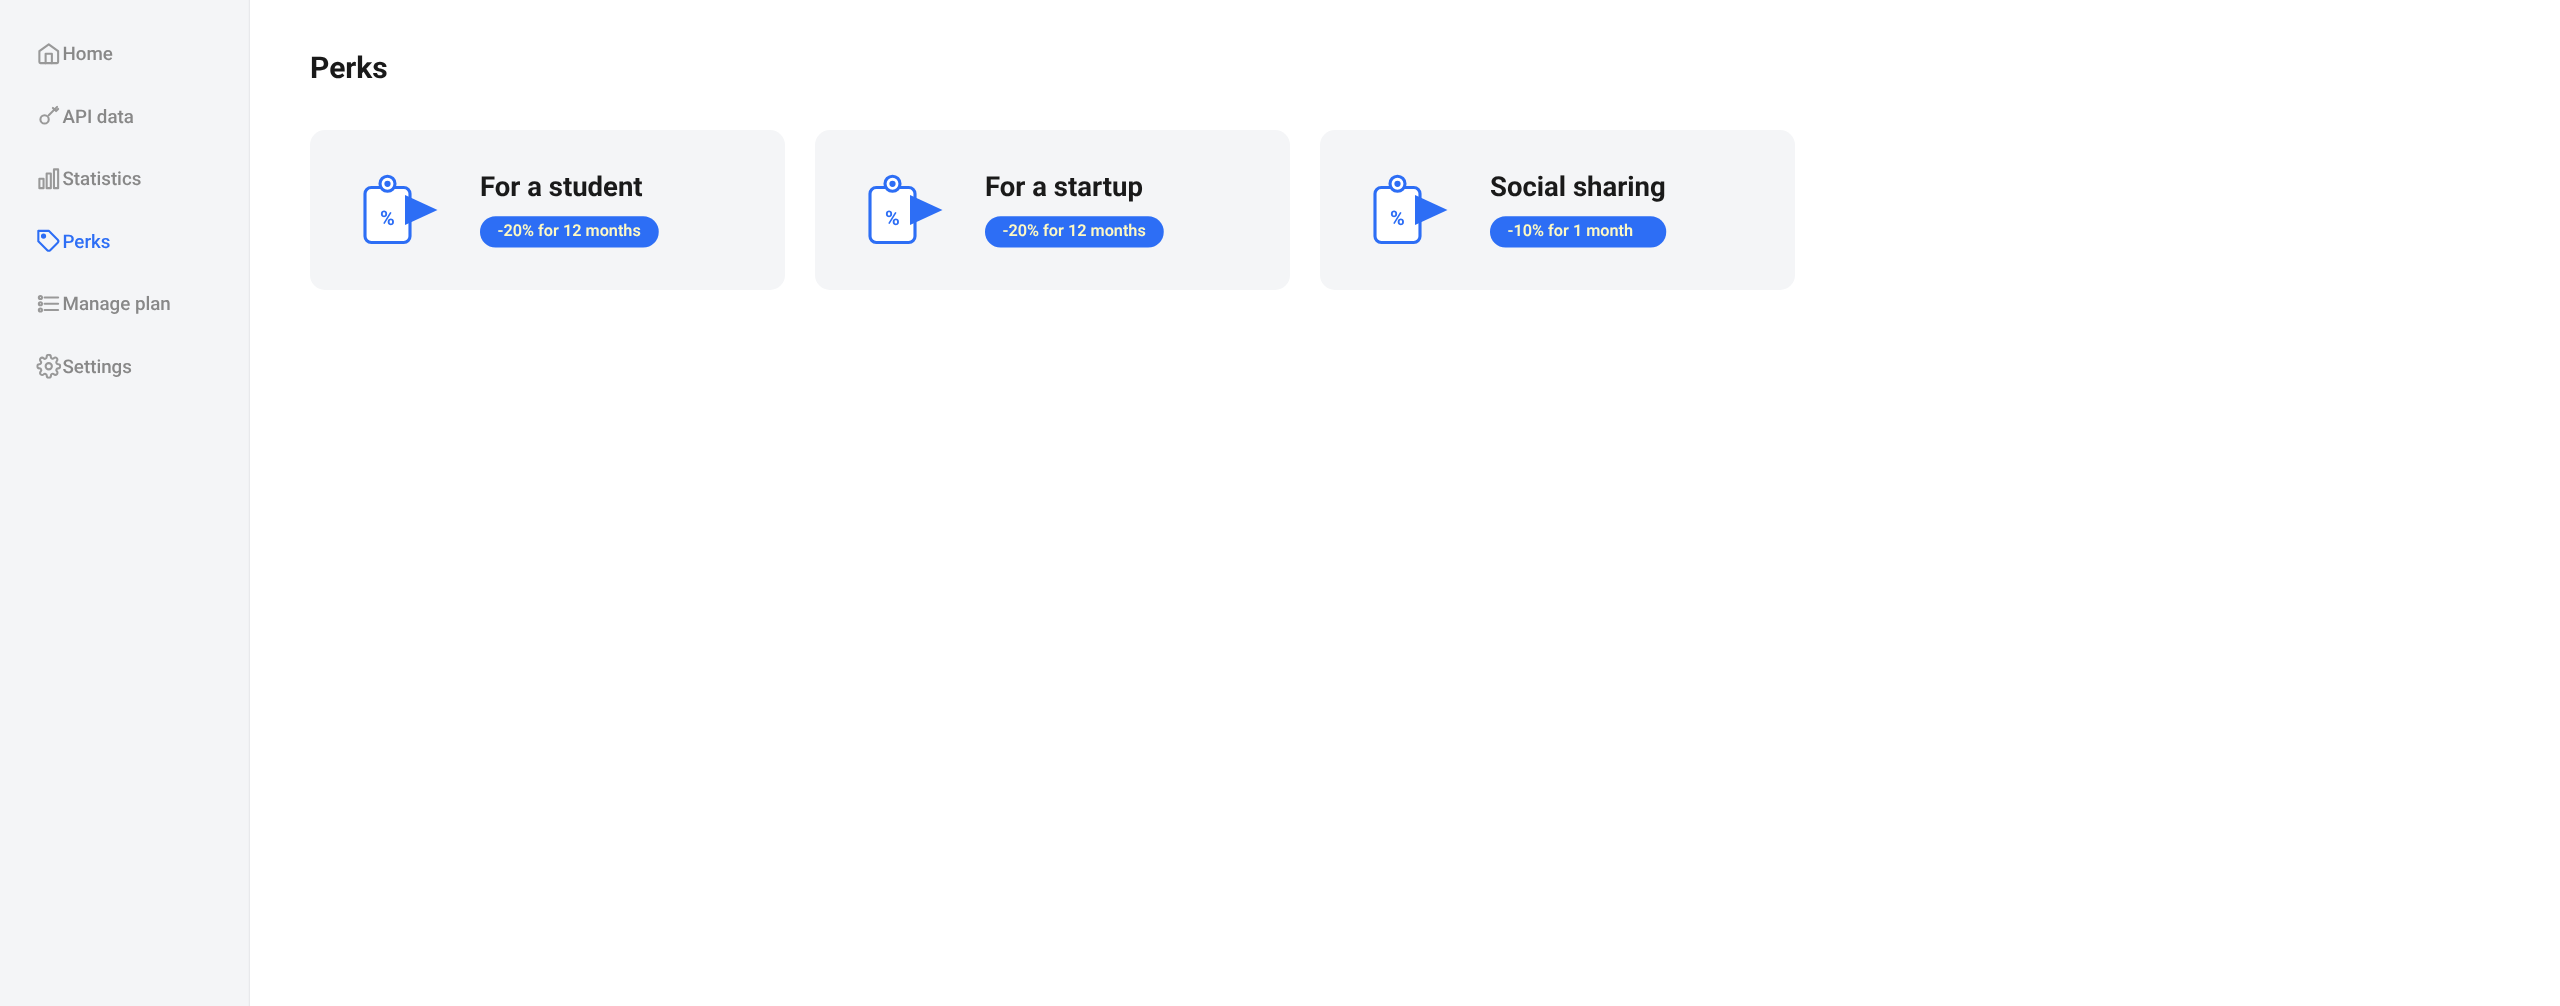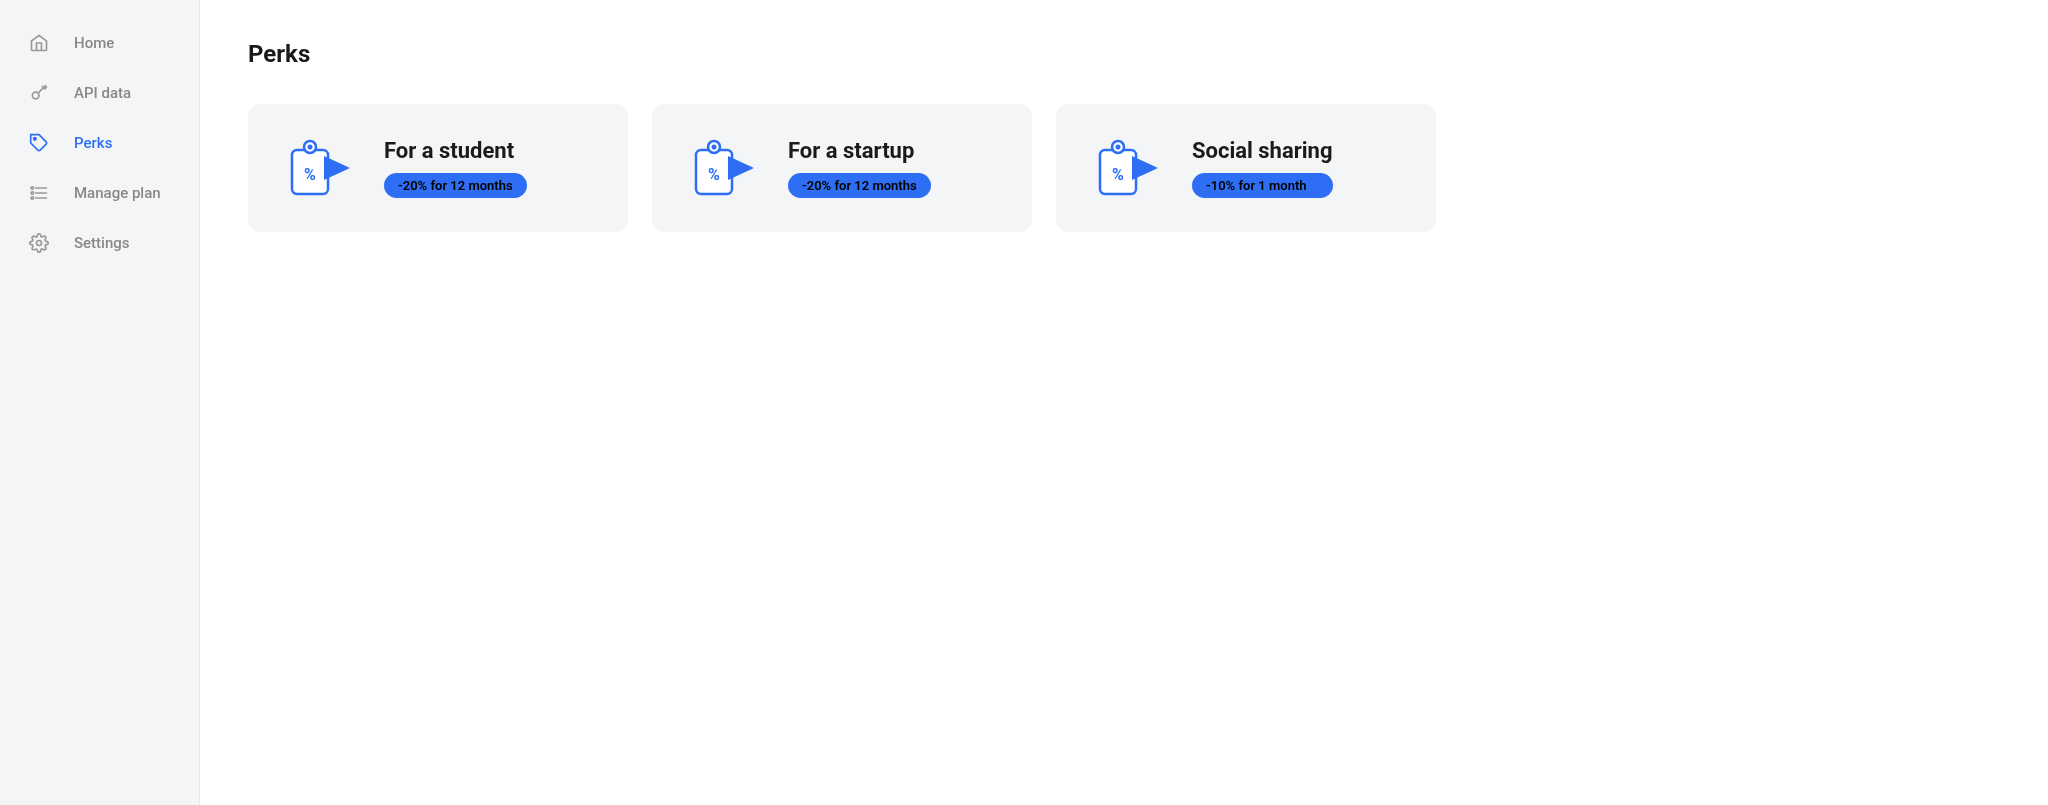--- a/index.html
+++ b/index.html
@@ -18,21 +18,21 @@
       background: #f4f5f7;
       display: flex;
       flex-direction: column;
       padding: 20px 0;
       gap: 4px;
       border-right: 1px solid #e8e9ec;
     }
     .sidebar-item {
       display: flex;
       align-items: center;
-      gap: 24px;
+      gap: 0;
       padding: 12px 28px;
       cursor: pointer;
       color: #888;
       font-size: 15px;
       font-weight: 500;
       border-radius: 0;
       transition: background 0.15s;
     }
     .sidebar-item.active { color: #2d6ef5; }
     .sidebar-icon {
@@ -92,21 +92,21 @@
       justify-content: flex-end;
     }
     .perk-title {
       font-size: 22px;
       font-weight: 700;
       color: #1a1a1a;
     }
     .perk-badge {
       display: inline-block;
       background: #2d6ef5;
-      color: #000000;
+      color: #fef9c3;
       font-size: 13px;
       font-weight: 600;
       padding: 5px 14px;
       border-radius: 20px;
     }
 
     
     .perk-icon-svg {
       width: 72px;
       height: 64px;
@@ -130,20 +130,30 @@
   <div class="sidebar-item">
     <span class="sidebar-icon">
       <svg viewBox="0 0 24 24" fill="none" stroke="#999" stroke-width="2" stroke-linecap="round" stroke-linejoin="round">
         <circle cx="8" cy="15" r="4"></circle>
         <path d="M12 11l8-8M16 4l2 2M19 7l2-2"></path>
       </svg>
     </span>
     <span>API data</span>
   </div>
 
+  <div class="sidebar-item">
+    <span class="sidebar-icon">
+      <svg viewBox="0 0 24 24" fill="none" stroke="#999" stroke-width="2" stroke-linecap="round" stroke-linejoin="round">
+        <rect x="3" y="12" width="4" height="9"></rect>
+        <rect x="10" y="7" width="4" height="14"></rect>
+        <rect x="17" y="3" width="4" height="18"></rect>
+      </svg>
+    </span>
+    <span>Statistics</span>
+  </div>
 
 
 
   <div class="sidebar-item active">
     <span class="sidebar-icon">
       <svg viewBox="0 0 24 24" fill="none" stroke="#2d6ef5" stroke-width="2" stroke-linecap="round" stroke-linejoin="round">
         <path d="M20.59 13.41l-7.17 7.17a2 2 0 01-2.83 0L2 12V2h10l8.59 8.59a2 2 0 010 2.82z"></path>
         <circle cx="7" cy="7" r="1.5" fill="#2d6ef5"></circle>
       </svg>
     </span>

